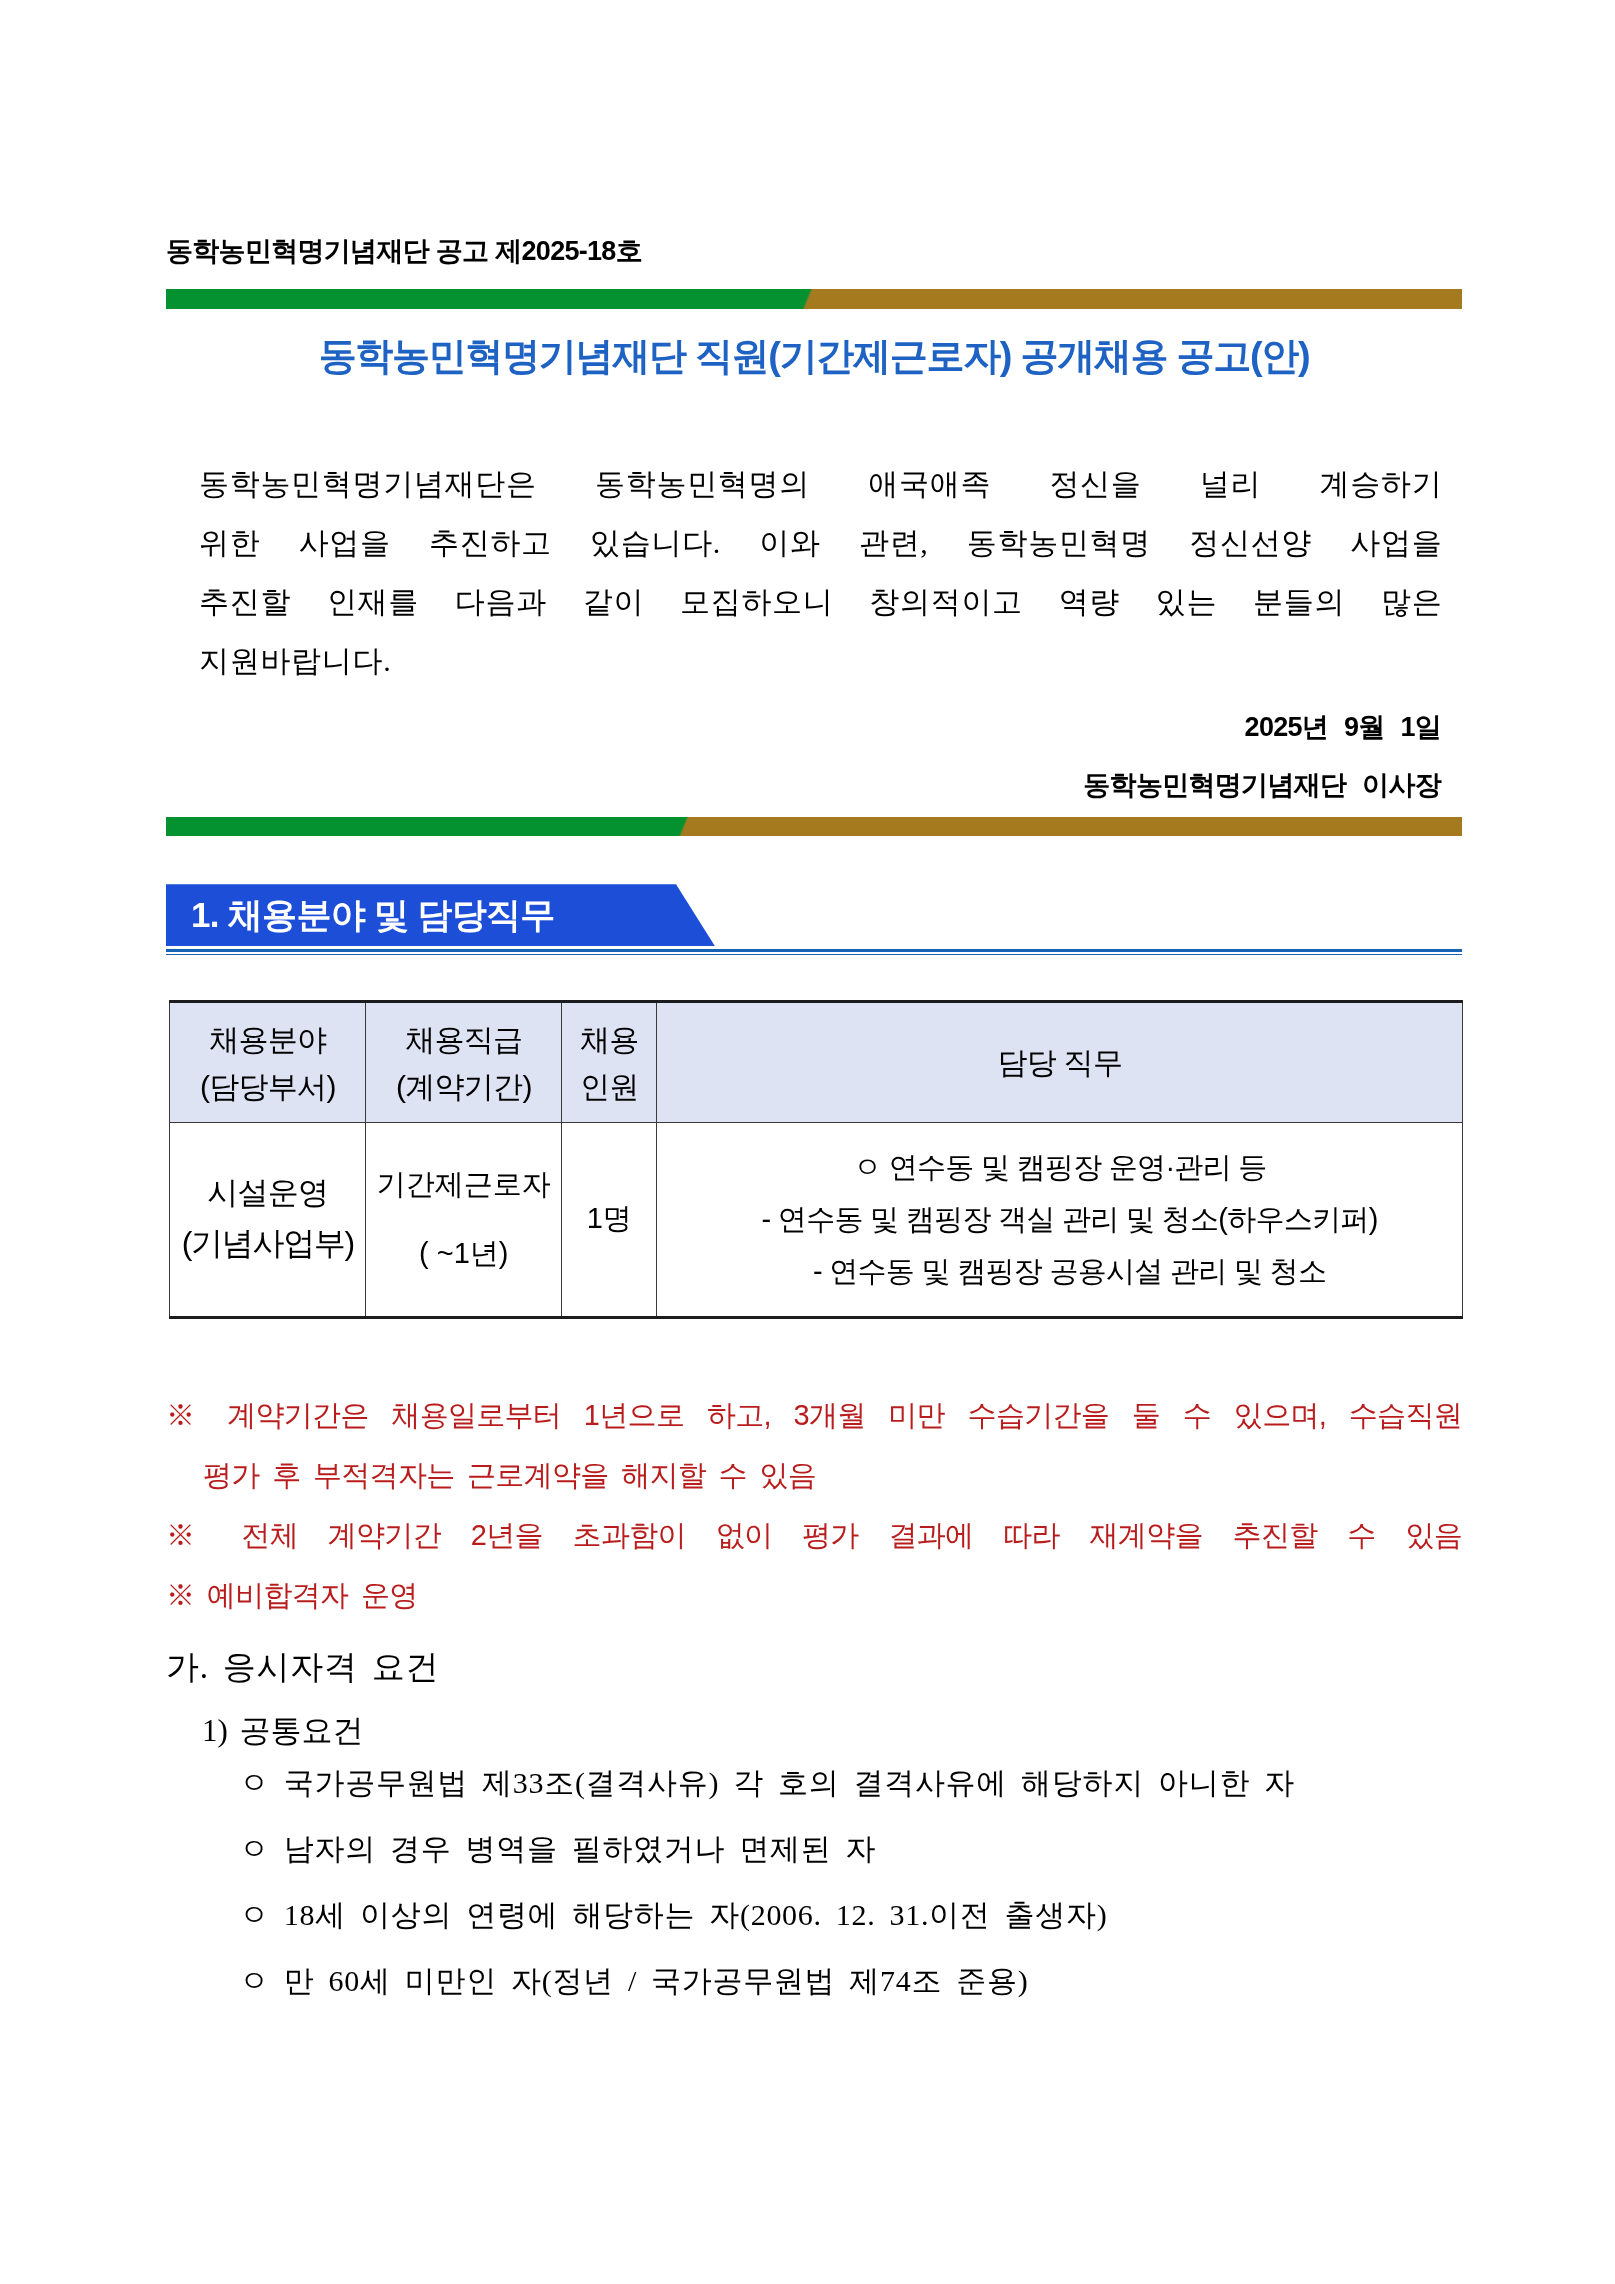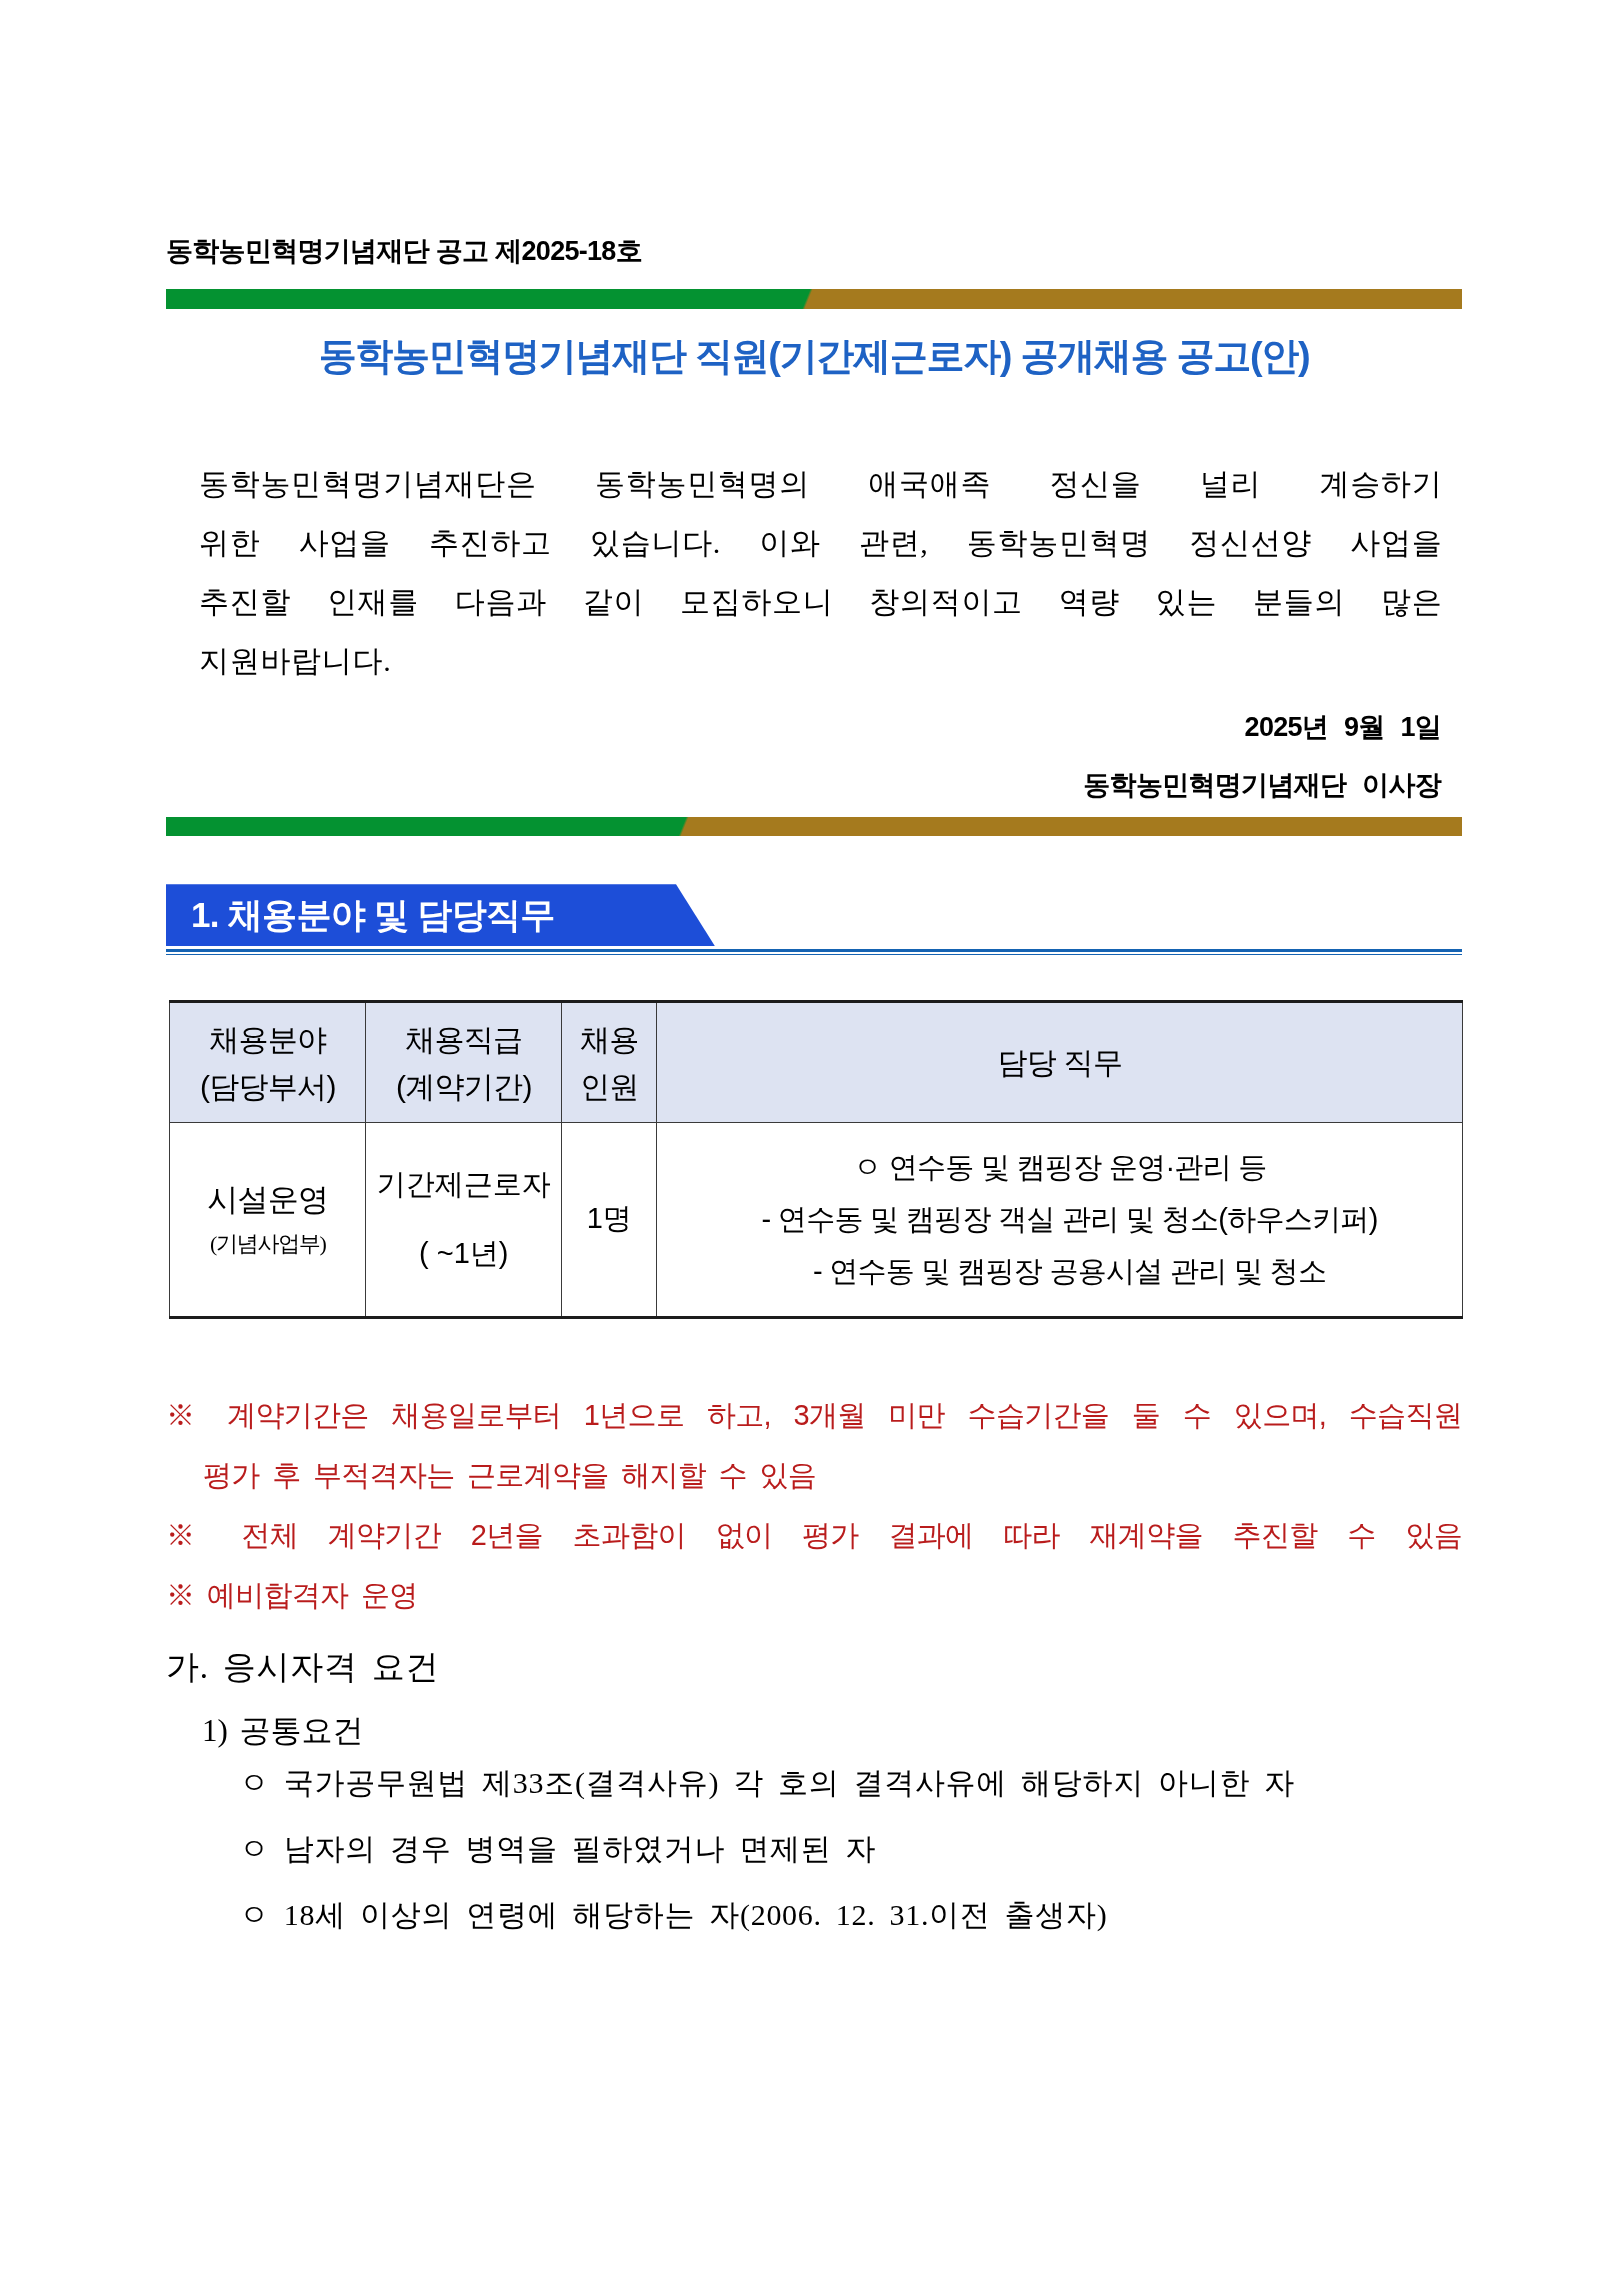--- a/index.html
+++ b/index.html
@@ -84,21 +84,21 @@
     border:1.3px solid #3a3a3a;
     text-align:center;vertical-align:middle;
     padding:11.7px 3.9px;
   }
   table.recruit thead th{
     background:#dde3f2;font-weight:normal;
     font-size:30px;line-height:47px;height:121px;letter-spacing:-0.7px;
   }
   table.recruit tbody td{height:168px;}
   .cell-strong{font-size:31px;font-weight:normal;letter-spacing:-0.7px;}
-  .cell-sub{font-size:22px;margin-top:8px;letter-spacing:-1.3px;font-family:Liberation Serif, serif;}
+  .cell-sub{font-size:32px;margin-top:8px;letter-spacing:-1.3px;}
   .grade-l2{margin-top:29px;}
   td.duties{text-align:left;padding-left:18px;font-size:29px;letter-spacing:-0.7px;}
   td.duties .duty{line-height:39px;margin:13px 0;}
   td.duties .duty.indent{padding-left:19.6px;}
   
   .notes{
     margin-top:77px;
     font-size:29px;line-height:39px;color:#b91c1c;letter-spacing:-0.7px;word-spacing:5.2px;
   }
   .note-line{margin-bottom:21px;}
@@ -194,17 +194,18 @@
   </div>
 
 
   <div class="elig">
     <div class="ga">가. 응시자격 요건</div>
     <div class="sub">1) 공통요건</div>
     <ul>
       <li>ㅇ 국가공무원법 제33조(결격사유) 각 호의 결격사유에 해당하지 아니한 자</li>
       <li>ㅇ 남자의 경우 병역을 필하였거나 면제된 자</li>
       <li>ㅇ 18세 이상의 연령에 해당하는 자(2006. 12. 31.이전 출생자)</li>
+      <li>ㅇ 만 60세 미만인 자(정년 / 국가공무원법 제74조 준용)</li>
     </ul>
   </div>
 
 </div>
 
 
 </body></html>

